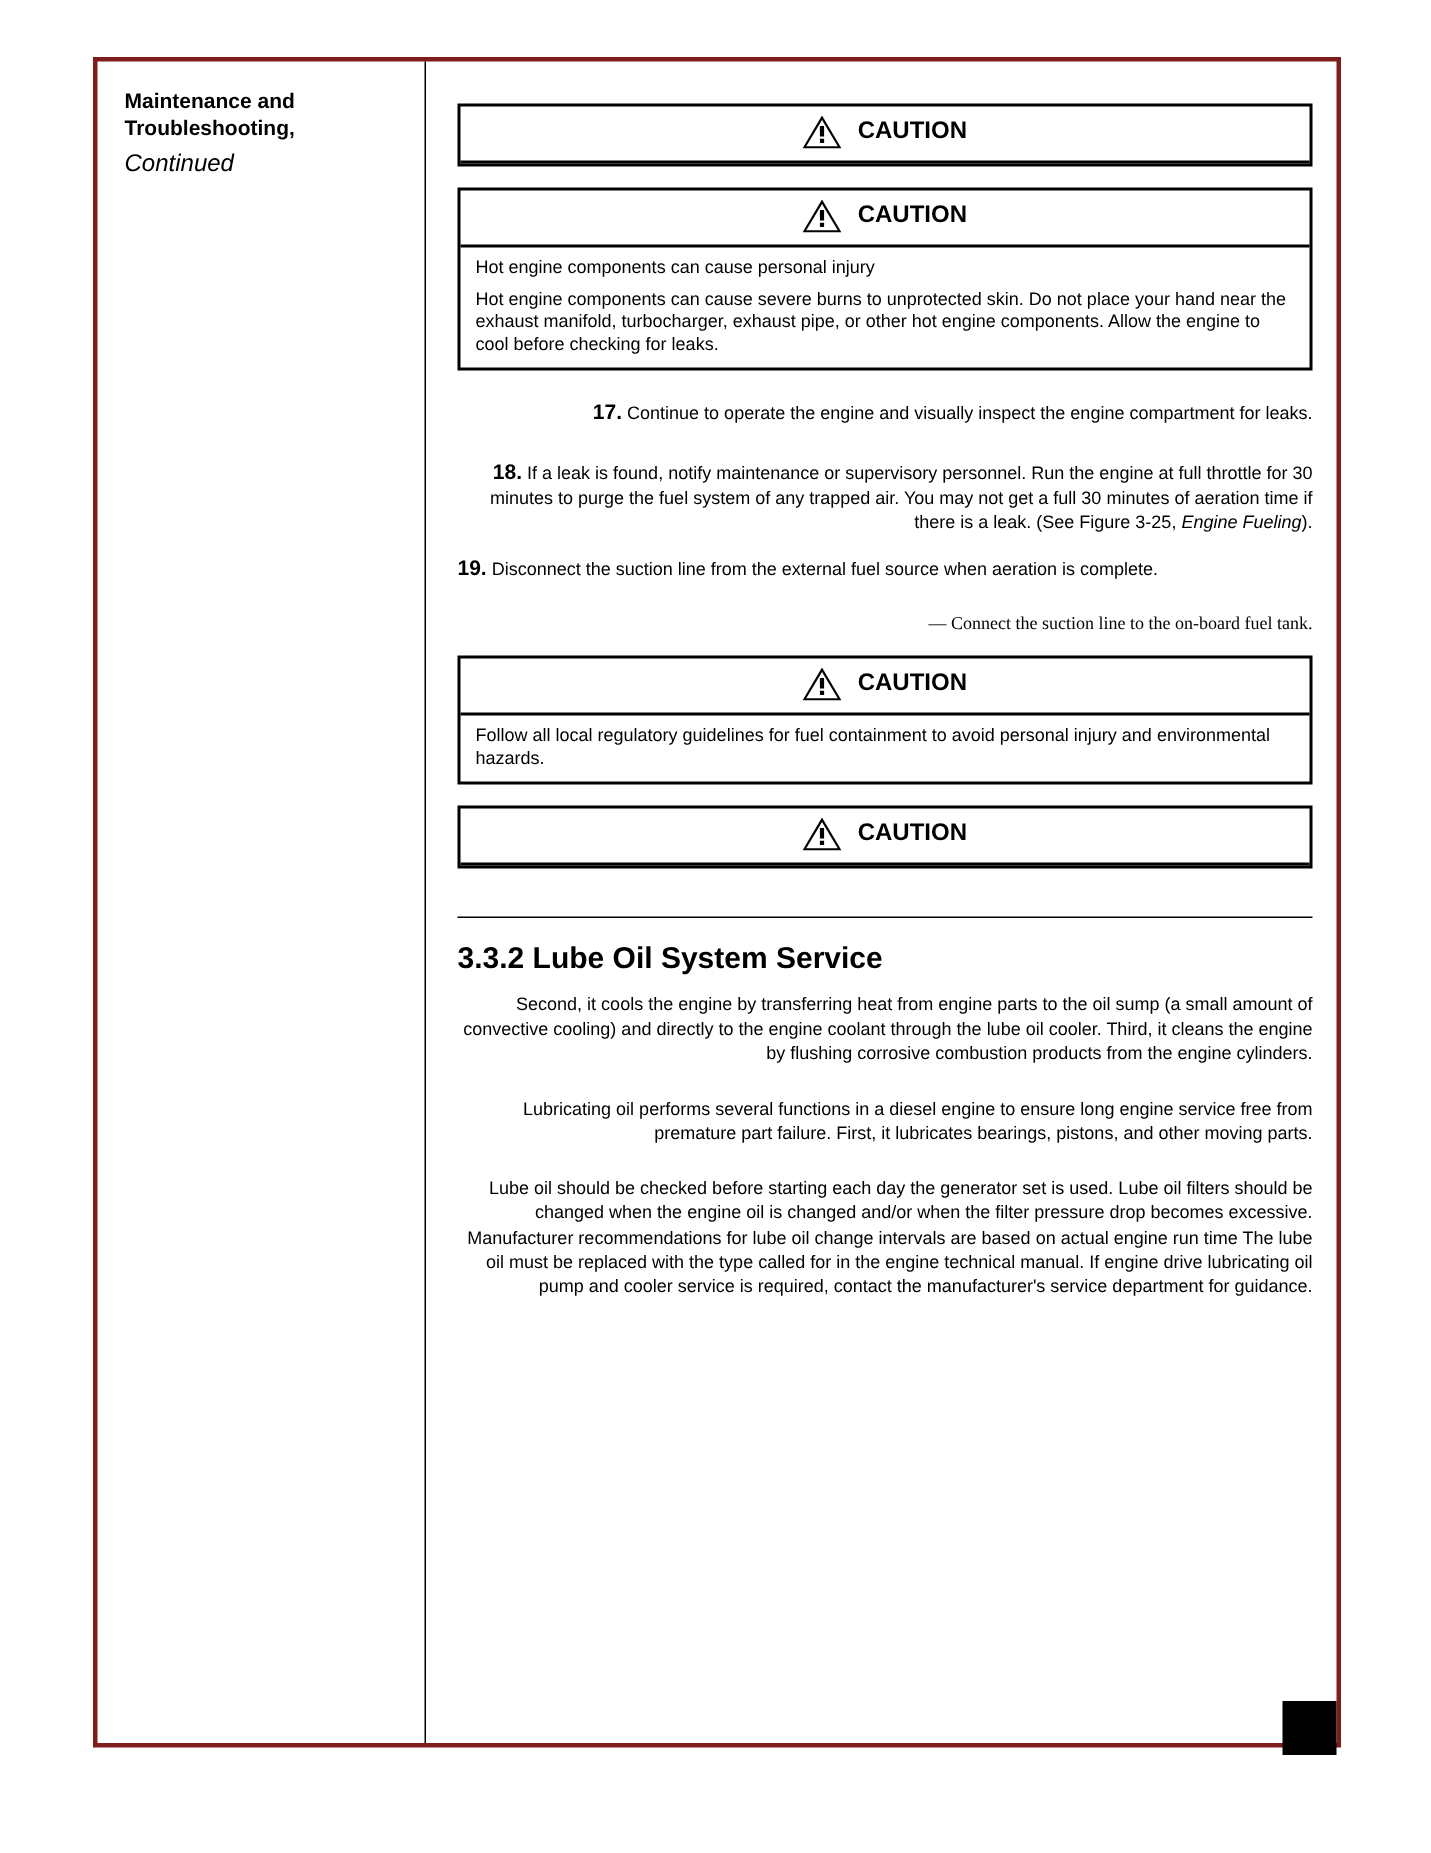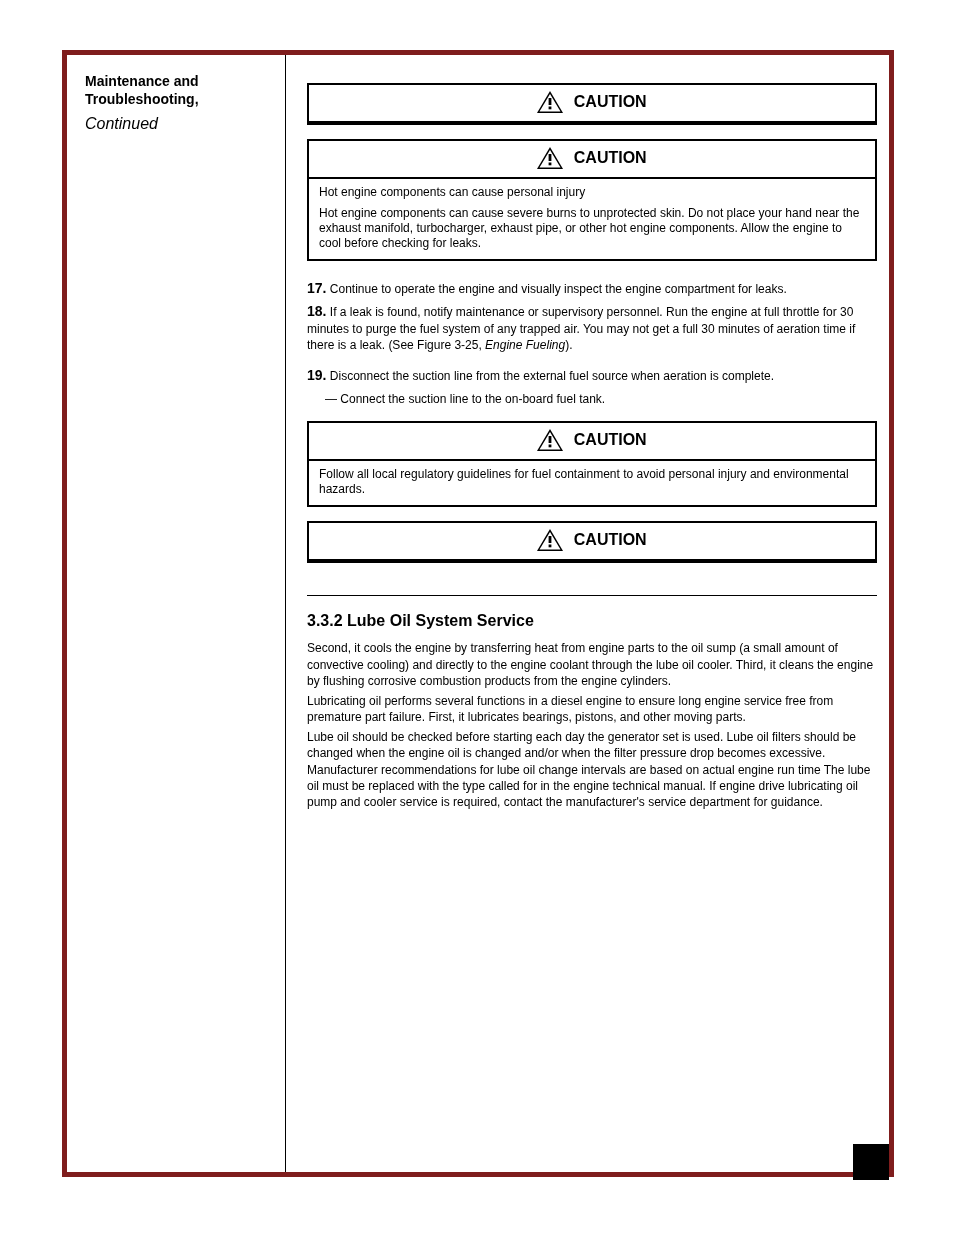--- a/index.html
+++ b/index.html
@@ -11,24 +11,24 @@
   }
   .page {
     width: 954px;
     height: 1235px;
     position: relative;
     box-sizing: border-box;
   }
   .frame {
     position: absolute;
     left: 62px;
-    top: 50px;
+    top: 38px;
     width: 832px;
     height: 1127px;
-    border: 5px solid #7f1d1d;
+    border: 3px solid #7f1d1d;
     box-sizing: border-box;
   }
   .leftcol {
     position: absolute;
     left: 0;
     top: 0;
     width: 218px;
     height: 100%;
     box-sizing: border-box;
     padding: 18px 14px 0 18px;
@@ -84,38 +84,39 @@
   }
   .caution-body {
     font-size: 12px;
     line-height: 1.25;
     padding: 6px 10px 8px 10px;
   }
   .para {
     font-size: 12px;
     line-height: 1.35;
     margin: 0 22px 0 22px;
-  }
-  .para + .para { margin-top: 4px; }
+    text-align: right;
+  }
+  .para + .para { margin-top: 21px; }
   .step-num {
     font-weight: bold;
     font-size: 14px;
   }
   .step-num-line {
     font-size: 12px;
-    margin: 14px 22px 8px 22px;
+    margin: 14px 22px 21px 22px;
   }
   .hr {
     border: none;
     border-top: 1px solid #000;
     margin: 14px 22px 10px 22px;
   }
   h3.section {
     font-weight: bold;
-    font-size: 16px;
+    font-size: 20px;
     margin: 16px 22px 10px 22px;
   }
   .pagenum-tab {
     position: absolute;
     right: 0;
     bottom: -8px;
     width: 36px;
     height: 36px;
     background: #000;
   }
@@ -179,21 +180,21 @@
       </p>
 
       <p class="para">
         <span class="step-num">18.</span><span> If a leak is found, notify maintenance or supervisory personnel.  Run the engine at full throttle for 30 minutes to purge the fuel system of any trapped air. You may not get a full 30 minutes of aeration time if there is a leak. (See Figure 3-25, </span><i>Engine Fueling</i><span>).</span>
       </p>
 
       <div class="step-num-line">
         <span class="step-num">19.</span>
         <span>Disconnect the suction line from the external fuel source when aeration is complete.</span>
       </div>
-      <p class="para" style="margin-top:0; margin-left:40px;">— Connect the suction line to the on-board fuel tank.</p>
+      <p class="para" style="margin-top:0; margin-left:40px;font-family:Liberation Serif, serif;">— Connect the suction line to the on-board fuel tank.</p>
 
       <div class="caution-box">
         <div class="caution-head">
           <span class="tri icon-tri">
             <svg width="26" height="22" viewBox="0 0 26 22">
                 <polygon points="13,0 26,22 0,22" fill="#000"></polygon>
                 <polygon points="13,3 23.5,20.5 2.5,20.5" fill="#fff"></polygon>
                 <rect x="11.6" y="7" width="2.8" height="7" fill="#000"></rect>
                 <rect x="11.6" y="15.5" width="2.8" height="2.8" fill="#000"></rect>
               </svg>

